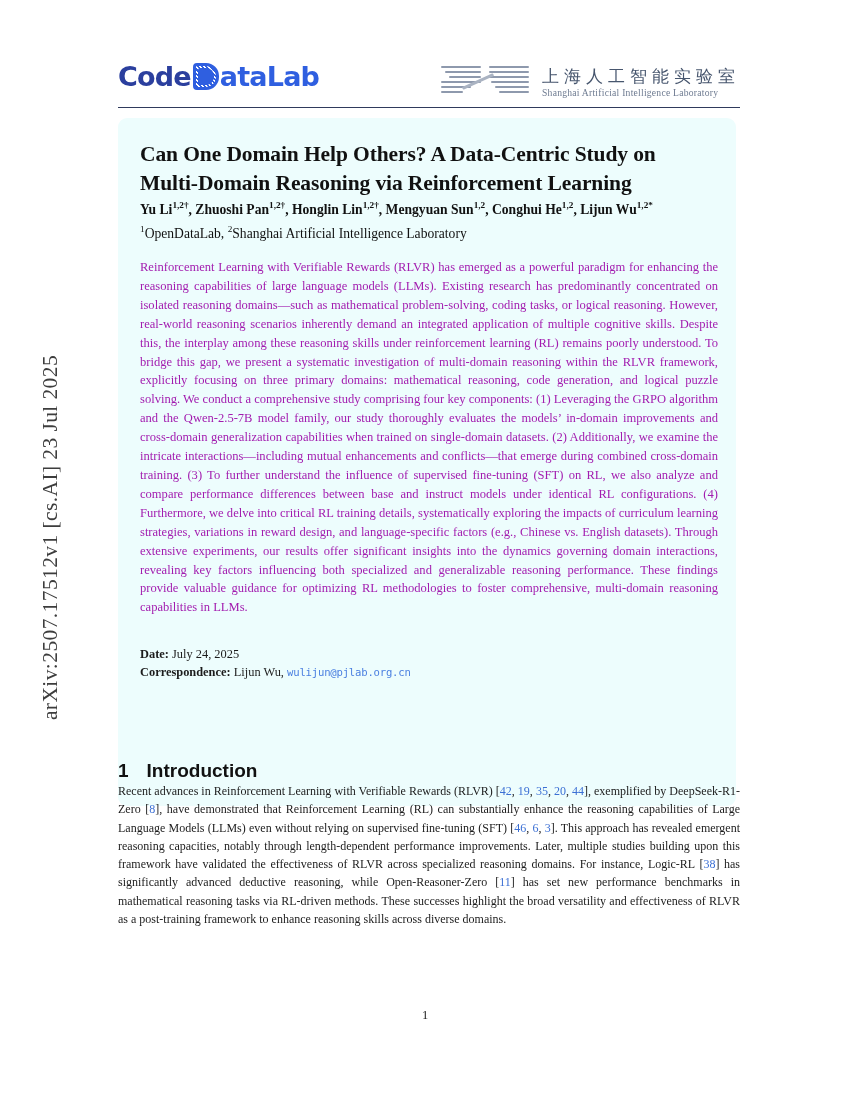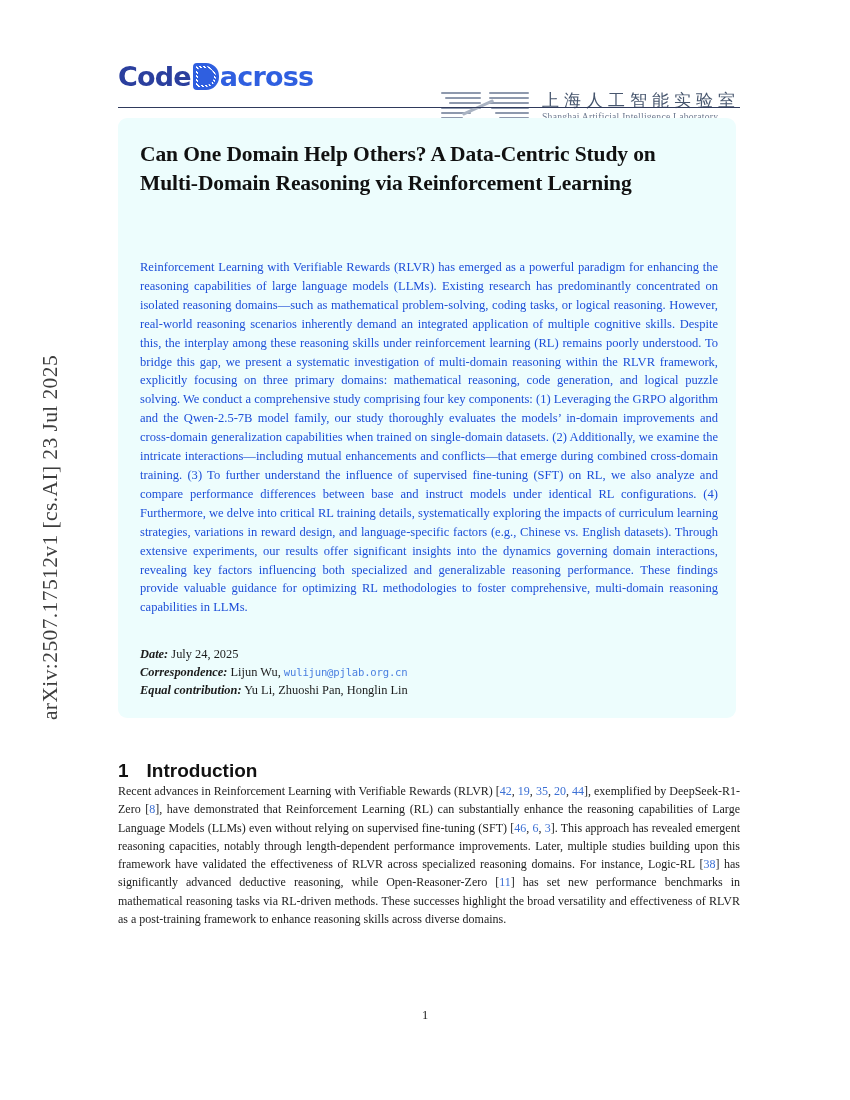--- a/index.html
+++ b/index.html
@@ -92,24 +92,23 @@
     left: 5px; top: 5px; right: 5px; bottom: 5px;
     background: #2f5fe0;
     border-radius: 2px 8px 8px 2px;
   }
 
   #logo-shlab {
     position: absolute;
     right: 0px;
     top: 0px;
     display: flex;
-    align-items: center;
+    align-items: flex-end;
     gap: 11px;
     height: 46px;
-    margin-top: 32px;
   }
   #shlab-mark {
     width: 92px;
     height: 34px;
     position: relative;
     overflow: hidden;
   }
   #shlab-mark .bar {
     position: absolute;
     background: #8e99ad;
@@ -140,21 +139,21 @@
     height: 1.4px;
     background: #2f3a5c;
   }
 
   
   #abstract-card {
     position: absolute;
     left: 118px;
     top: 118px;
     width: 618px;
-    height: 600px;
+    height: 688px;
     background: #edfdfd;
     border-radius: 9px;
   }
   #title {
     position: absolute;
     left: 22px;
     top: 22px;
     width: 576px;
     font-family: "Liberation Serif", serif;
     font-weight: bold;
@@ -189,35 +188,35 @@
   #abstract-body {
     position: absolute;
     left: 22px;
     top: 140px;
     width: 578px;
     font-family: "Liberation Serif", serif;
     font-size: 12.55px;
     line-height: 1.508;
     text-align: justify;
     text-justify: inter-word;
-    color: #1d4ed8;
+    color: #a21caf;
     hyphens: manual;
   }
 
   #meta-block {
     position: absolute;
     left: 22px;
     top: 527px;
     width: 560px;
     font-family: "Liberation Serif", serif;
     font-size: 12.4px;
     line-height: 1.46;
     color: #1c1c1c;
   }
-  #meta-block .k { font-weight: bold; font-style: italic; }
+  #meta-block .k { font-weight: bold; }
   .mono-link {
     font-family: "DejaVu Sans Mono", monospace;
     font-size: 10.6px;
     color: #4a7fe0;
     letter-spacing: -0.2px;
   }
 
   
   #section-heading {
     position: absolute;
@@ -265,21 +264,21 @@
 <div id="page">
 
   <div id="header">
 
     <div id="logo-opendatalab">
       <span class="odl-word odl-open">Code</span>
       <span class="odl-mark">
         <span class="outer"></span>
           <span class="inner"></span>
       </span>
-      <span class="odl-word odl-tail">across</span>
+      <span class="odl-word odl-tail">ataLab</span>
     </div>
 
     <div id="logo-shlab">
       <div id="shlab-mark">
           <div class="bar" style="left: 2px; top: 2px; width: 40px;"></div>
           <div class="bar" style="left: 50px; top: 2px; width: 40px;"></div>
           <div class="bar" style="left: 6px; top: 7px; width: 36px;"></div>
           <div class="bar" style="left: 50px; top: 7px; width: 40px;"></div>
           <div class="bar" style="left: 10px; top: 12px; width: 32px;"></div>
           <div class="bar" style="left: 50px; top: 12px; width: 40px;"></div>
@@ -295,36 +294,34 @@
         <div class="shlab-cn">上海人工智能实验室</div>
         <div class="shlab-en">Shanghai Artificial Intelligence Laboratory</div>
       </div>
     </div>
   </div>
 
   <div id="header-rule"></div>
 
   <div id="abstract-card">
     <div id="title">Can One Domain Help Others? A Data-Centric Study on Multi-Domain Reasoning via Reinforcement Learning</div>
+    <div id="authors">Yu Li<sup>1,2†</sup>, Zhuoshi Pan<sup>1,2†</sup>, Honglin Lin<sup>1,2†</sup>, Mengyuan Sun<sup>1,2</sup>, Conghui He<sup>1,2</sup>, Lijun Wu<sup>1,2*</sup></div>
+    <div id="affiliations"><sup>1</sup>OpenDataLab, <sup>2</sup>Shanghai Artificial Intelligence Laboratory</div>
     <div id="abstract-body">Reinforcement Learning with Verifiable Rewards (RLVR) has emerged as a powerful paradigm for enhancing the reasoning capabilities of large language models (LLMs). Existing research has predominantly concentrated on isolated reasoning domains—such as mathematical problem-solving, coding tasks, or logical reasoning. However, real-world reasoning scenarios inherently demand an integrated application of multiple cognitive skills.  Despite this, the interplay among these reasoning skills under reinforcement learning (RL) remains poorly understood. To bridge this gap, we present a systematic investigation of multi-domain reasoning within the RLVR framework, explicitly focusing on three primary domains: mathematical reasoning, code generation, and logical puzzle solving. We conduct a comprehensive study comprising four key components: (1) Leveraging the GRPO algorithm and the Qwen-2.5-7B model family, our study thoroughly evaluates the models’ in-domain improvements and cross-domain generalization capabilities when trained on single-domain datasets. (2) Additionally, we examine the intricate interactions—including mutual enhancements and conflicts—that emerge during combined cross-domain training. (3) To further understand the influence of supervised fine-tuning (SFT) on RL, we also analyze and compare performance differences between base and instruct models under identical RL configurations. (4) Furthermore, we delve into critical RL training details, systematically exploring the impacts of curriculum learning strategies, variations in reward design, and language-specific factors (e.g., Chinese vs. English datasets). Through extensive experiments, our results offer significant insights into the dynamics governing domain interactions, revealing key factors influencing both specialized and generalizable reasoning performance. These findings provide valuable guidance for optimizing RL methodologies to foster comprehensive, multi-domain reasoning capabilities in LLMs.</div>
 
     <div id="meta-block">
       <div>
         <span class="k">Date:</span>
         <span>July 24, 2025</span>
       </div>
       <div>
         <span class="k">Correspondence:</span>
         <span>Lijun Wu,</span>
         <span class="mono-link">wulijun@pjlab.org.cn</span>
       </div>
-      <div>
-        <span class="k">Equal contribution:</span>
-        <span>Yu Li, Zhuoshi Pan, Honglin Lin</span>
-      </div>
     </div>
   </div>
 
   <div id="section-heading">
     <span class="num">1</span><span>Introduction</span>
   </div>
 
   <div id="intro-body">Recent advances in Reinforcement Learning with Verifiable Rewards (RLVR) [<span class="cite">42</span>, <span class="cite">19</span>, <span class="cite">35</span>, <span class="cite">20</span>, <span class="cite">44</span>], exemplified by DeepSeek-R1-Zero [<span class="cite">8</span>], have demonstrated that Reinforcement Learning (RL) can substantially enhance the reasoning capabilities of Large Language Models (LLMs) even without relying on supervised fine-tuning (SFT) [<span class="cite">46</span>, <span class="cite">6</span>, <span class="cite">3</span>]. This approach has revealed emergent reasoning capacities, notably through length-dependent performance improvements. Later, multiple studies building upon this framework have validated the effectiveness of RLVR across specialized reasoning domains. For instance, Logic-RL [<span class="cite">38</span>] has significantly advanced deductive reasoning, while Open-Reasoner-Zero [<span class="cite">11</span>] has set new performance benchmarks in mathematical reasoning tasks via RL-driven methods.  These successes highlight the broad versatility and effectiveness of RLVR as a post-training framework to enhance reasoning skills across diverse domains.</div>
 
   <div id="page-number">1</div>

